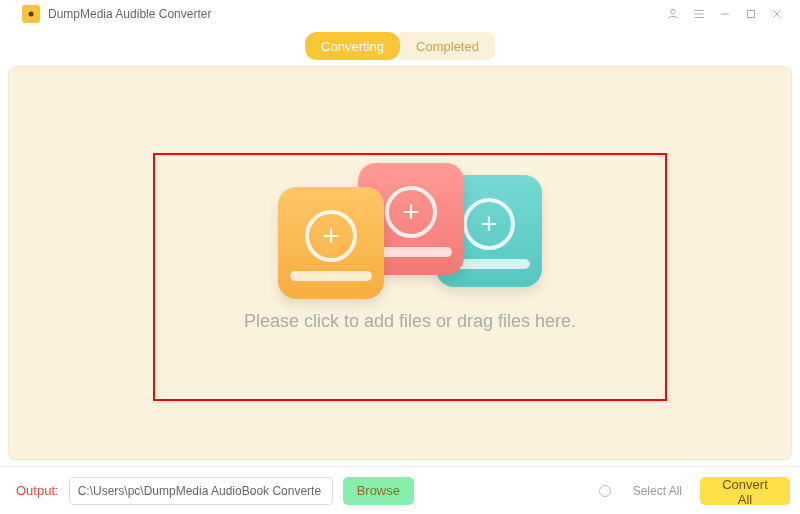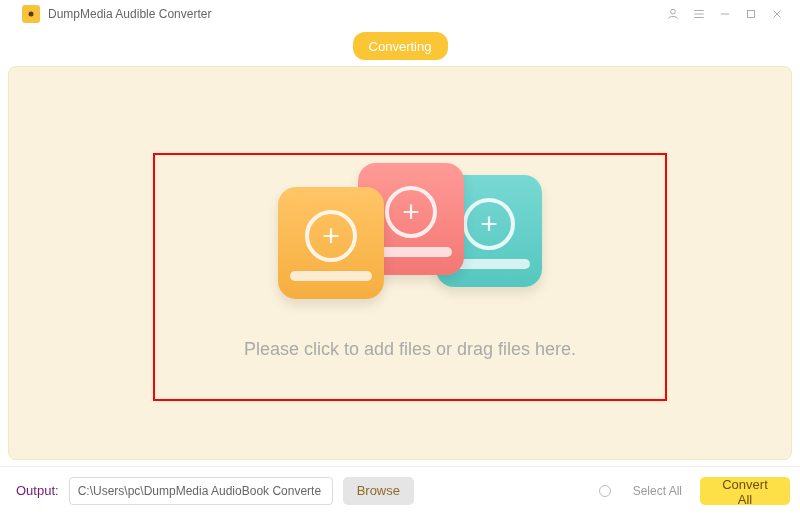--- a/index.html
+++ b/index.html
@@ -87,21 +87,20 @@
     width: 100%; height: 100%;
     display: flex; flex-direction: column;
     align-items: center; justify-content: flex-start;
   }
   .book-art {
     margin-top: 8px;
     width: 260px; height: 148px;
     position: relative;
   }
   .drop-msg {
-    margin-top: 28px;
     font-size: 18px;
     color: #aaaaaa;
   }
 
   
   .book {
     position: absolute;
     width: 106px; height: 112px;
     border-radius: 18px;
     display: flex; align-items: center; justify-content: center;
@@ -130,36 +129,36 @@
   
   .footer {
     height: 48px;
     flex: 0 0 auto;
     display: flex;
     align-items: center;
     padding: 0 10px 0 16px;
     gap: 10px;
     border-top: 1px solid #eee;
   }
-  .footer .outlabel { color: #701a75; font-size: 13px; }
+  .footer .outlabel { color: #ef4444; font-size: 13px; }
   .outpath {
     width: 264px; height: 28px;
     border: 1px solid #dcdcdc;
     border-radius: 4px;
     padding: 0 8px;
     font-size: 12px;
     color: #666;
     background: #fff;
   }
   .btn {
     height: 28px;
     padding: 0 14px;
     border: none;
     border-radius: 5px;
-    background: #e5e5e5;
+    background: #86efac;
     color: #8d6a23;
     font-size: 13px;
     cursor: pointer;
   }
   .btn.primary { background: #fde047; color: #6d4e0f; }
   .footer .spacer2 { flex: 1; }
   .selectall {
     display: flex; align-items: center; gap: 22px;
     color: #9a9a9a; font-size: 12px;
     cursor: pointer;
@@ -206,20 +205,21 @@
   <div class="winbtn">
     <svg viewBox="0 0 24 24">
         <path d="M6 6l12 12M18 6L6 18"></path>
       </svg>
   </div>
 </div>
 
 <div class="tabsrow">
   <div class="tabs-pill">
     <div class="tab active">Converting</div>
+    <div class="tab inactive">Completed</div>
   </div>
 </div>
 
 <div class="mainwrap">
   <div class="dropzone">
     <div class="dropzone-inner">
       <div class="book-art">
         <div class="book teal">
             <div class="plus-ring">
               <span>+</span>

